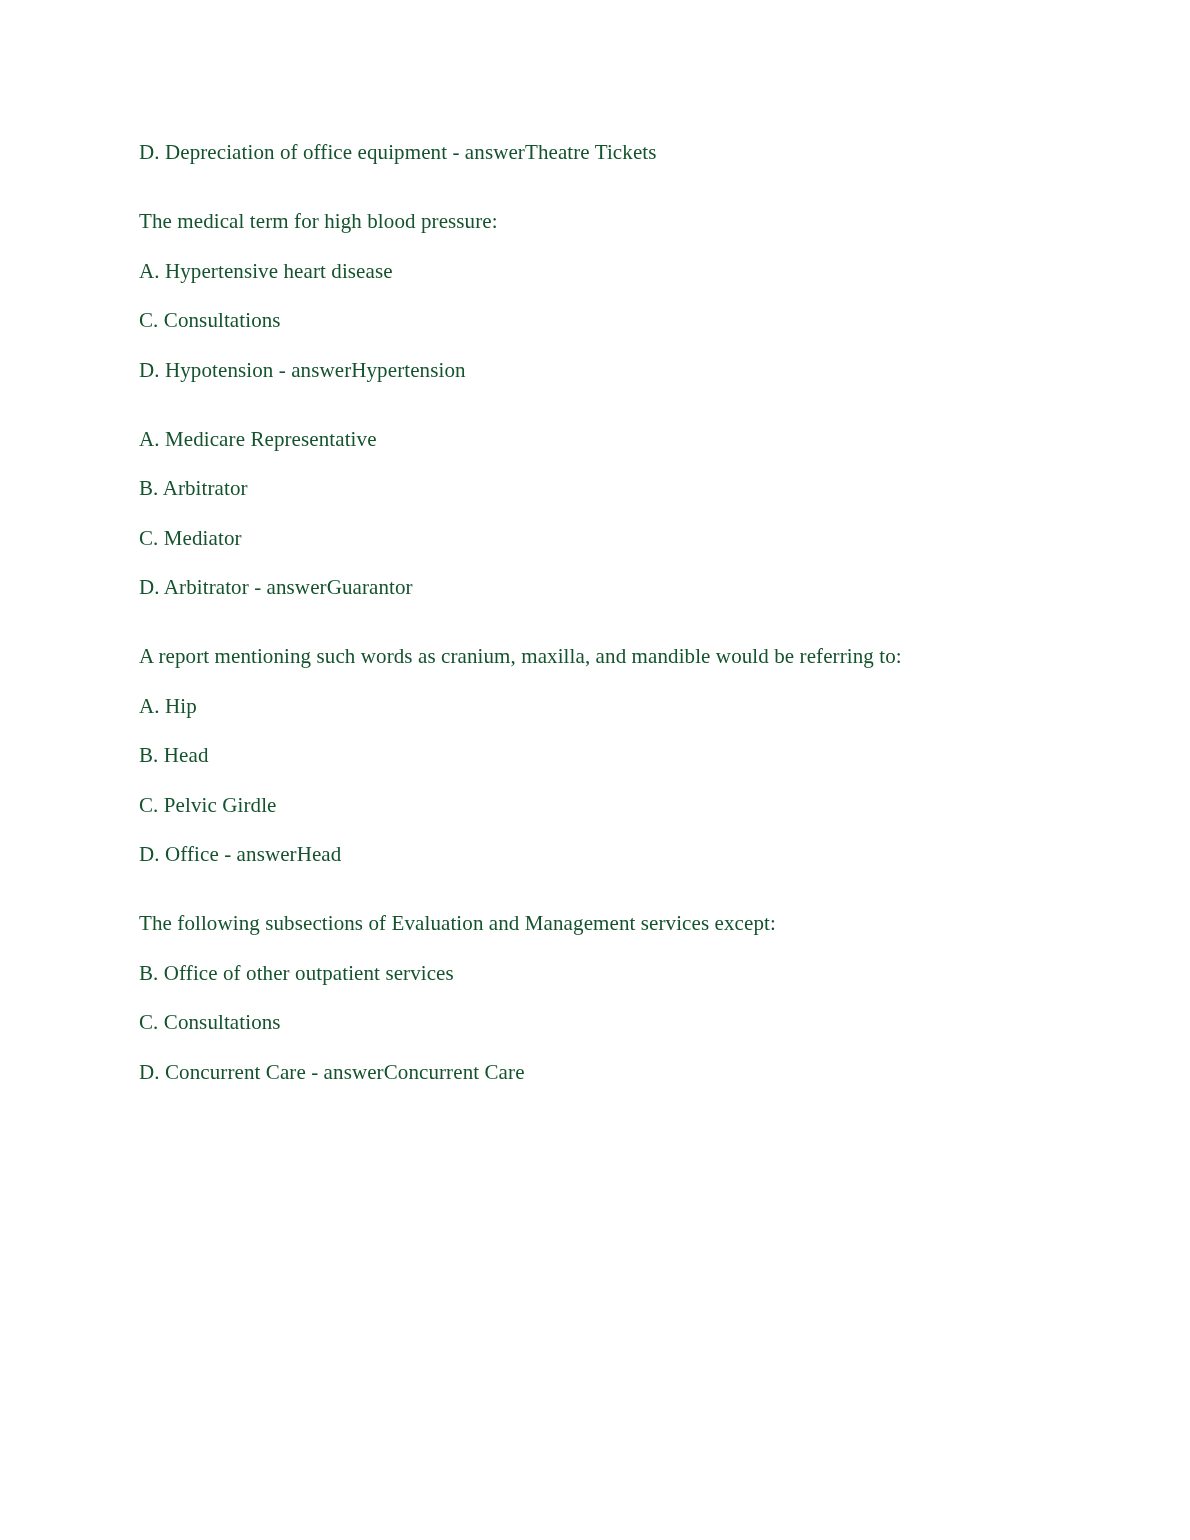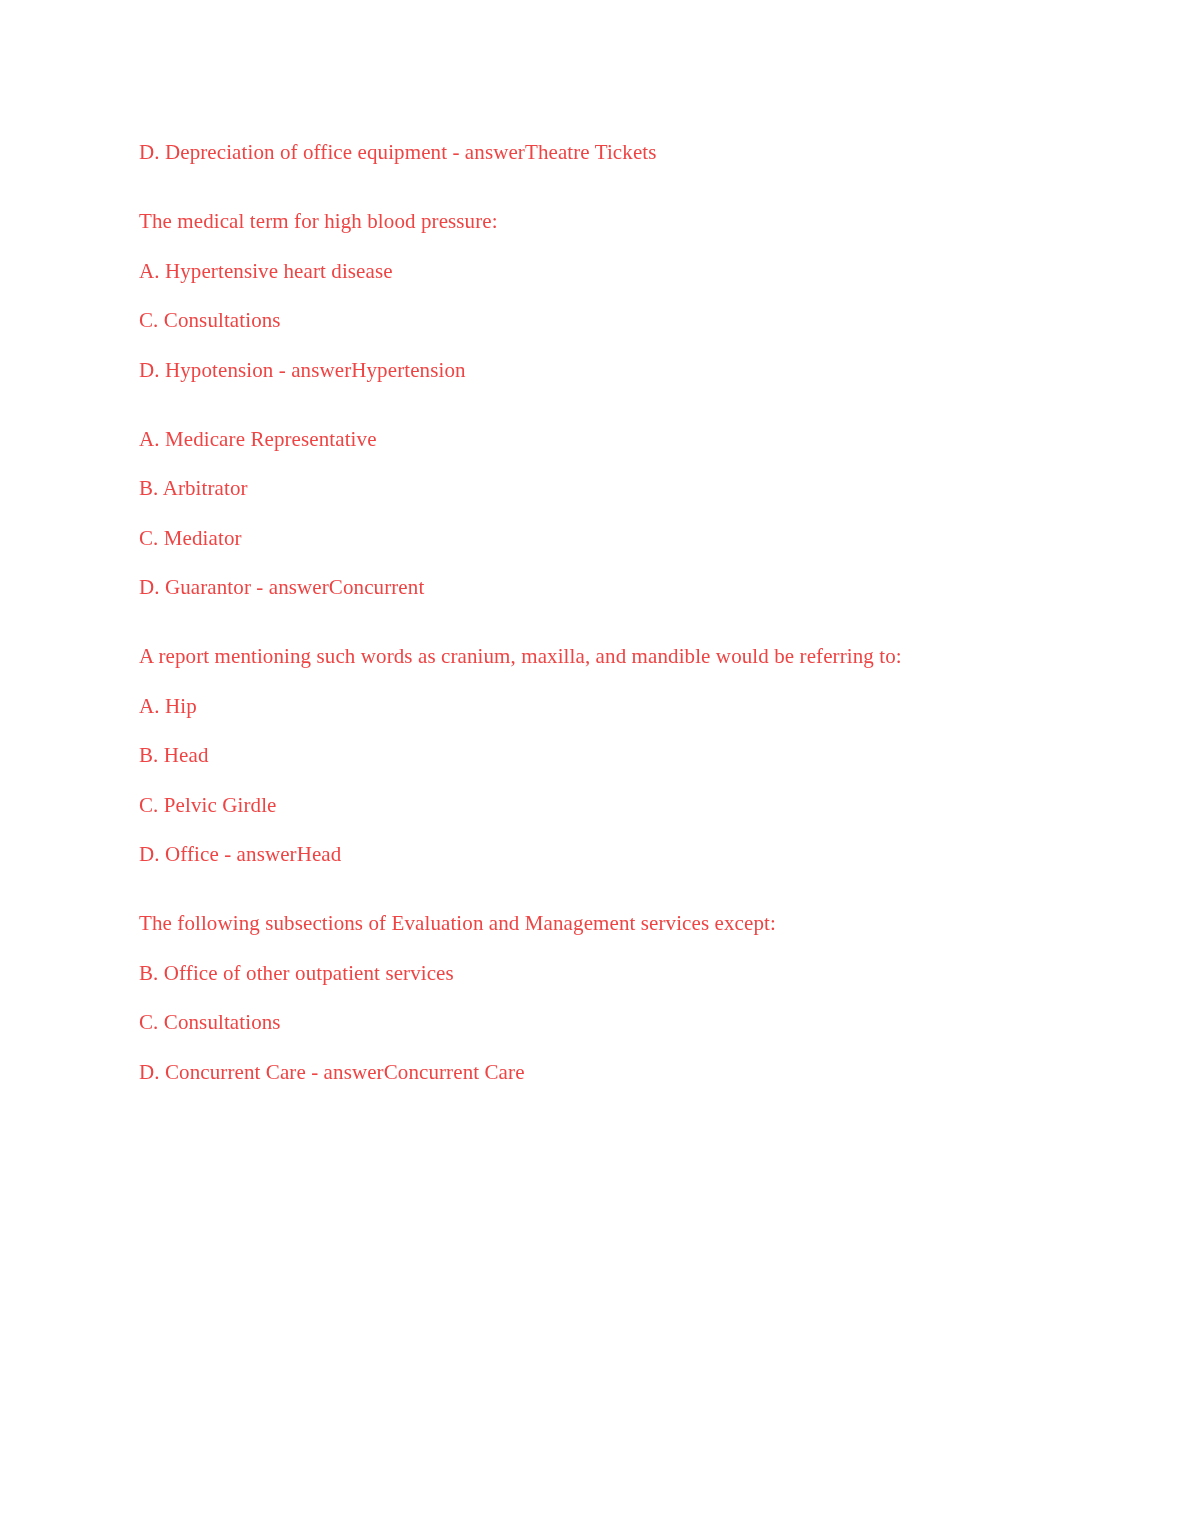--- a/index.html
+++ b/index.html
@@ -8,21 +8,21 @@
     background: #ffffff;
   }
   .page {
     position: relative;
     width: 1190px;
     height: 1540px;
     background: #ffffff;
     box-sizing: border-box;
     padding: 139px 95px 0 139px;
     font-family: "Liberation Serif", "DejaVu Serif", serif;
-    color: #ef4444;
+    color: #14532d;
     overflow: hidden;
   }
   .line {
     margin: 0 0 23.5px 0;
     font-size: 21px;
     line-height: 26px;
     letter-spacing: 0.1px;
     white-space: nowrap;
   }
   .question-block {
@@ -40,21 +40,21 @@
     <p class="line">The medical term for high blood pressure:</p>
     <p class="line">A. Hypertensive heart disease</p>
     <p class="line">C. Consultations</p>
     <p class="line">D. Hypotension - answerHypertension</p>
   </section>
 
   <section class="question-block">
     <p class="line">A. Medicare Representative</p>
     <p class="line">B. Arbitrator</p>
     <p class="line">C. Mediator</p>
-    <p class="line">D. Guarantor - answerConcurrent</p>
+    <p class="line">D. Arbitrator - answerGuarantor</p>
   </section>
 
   <section class="question-block">
     <p class="line">A report mentioning such words as cranium, maxilla, and mandible would be referring to:</p>
     <p class="line">A. Hip</p>
     <p class="line">B. Head</p>
     <p class="line">C. Pelvic Girdle</p>
     <p class="line">D. Office - answerHead</p>
   </section>
 

